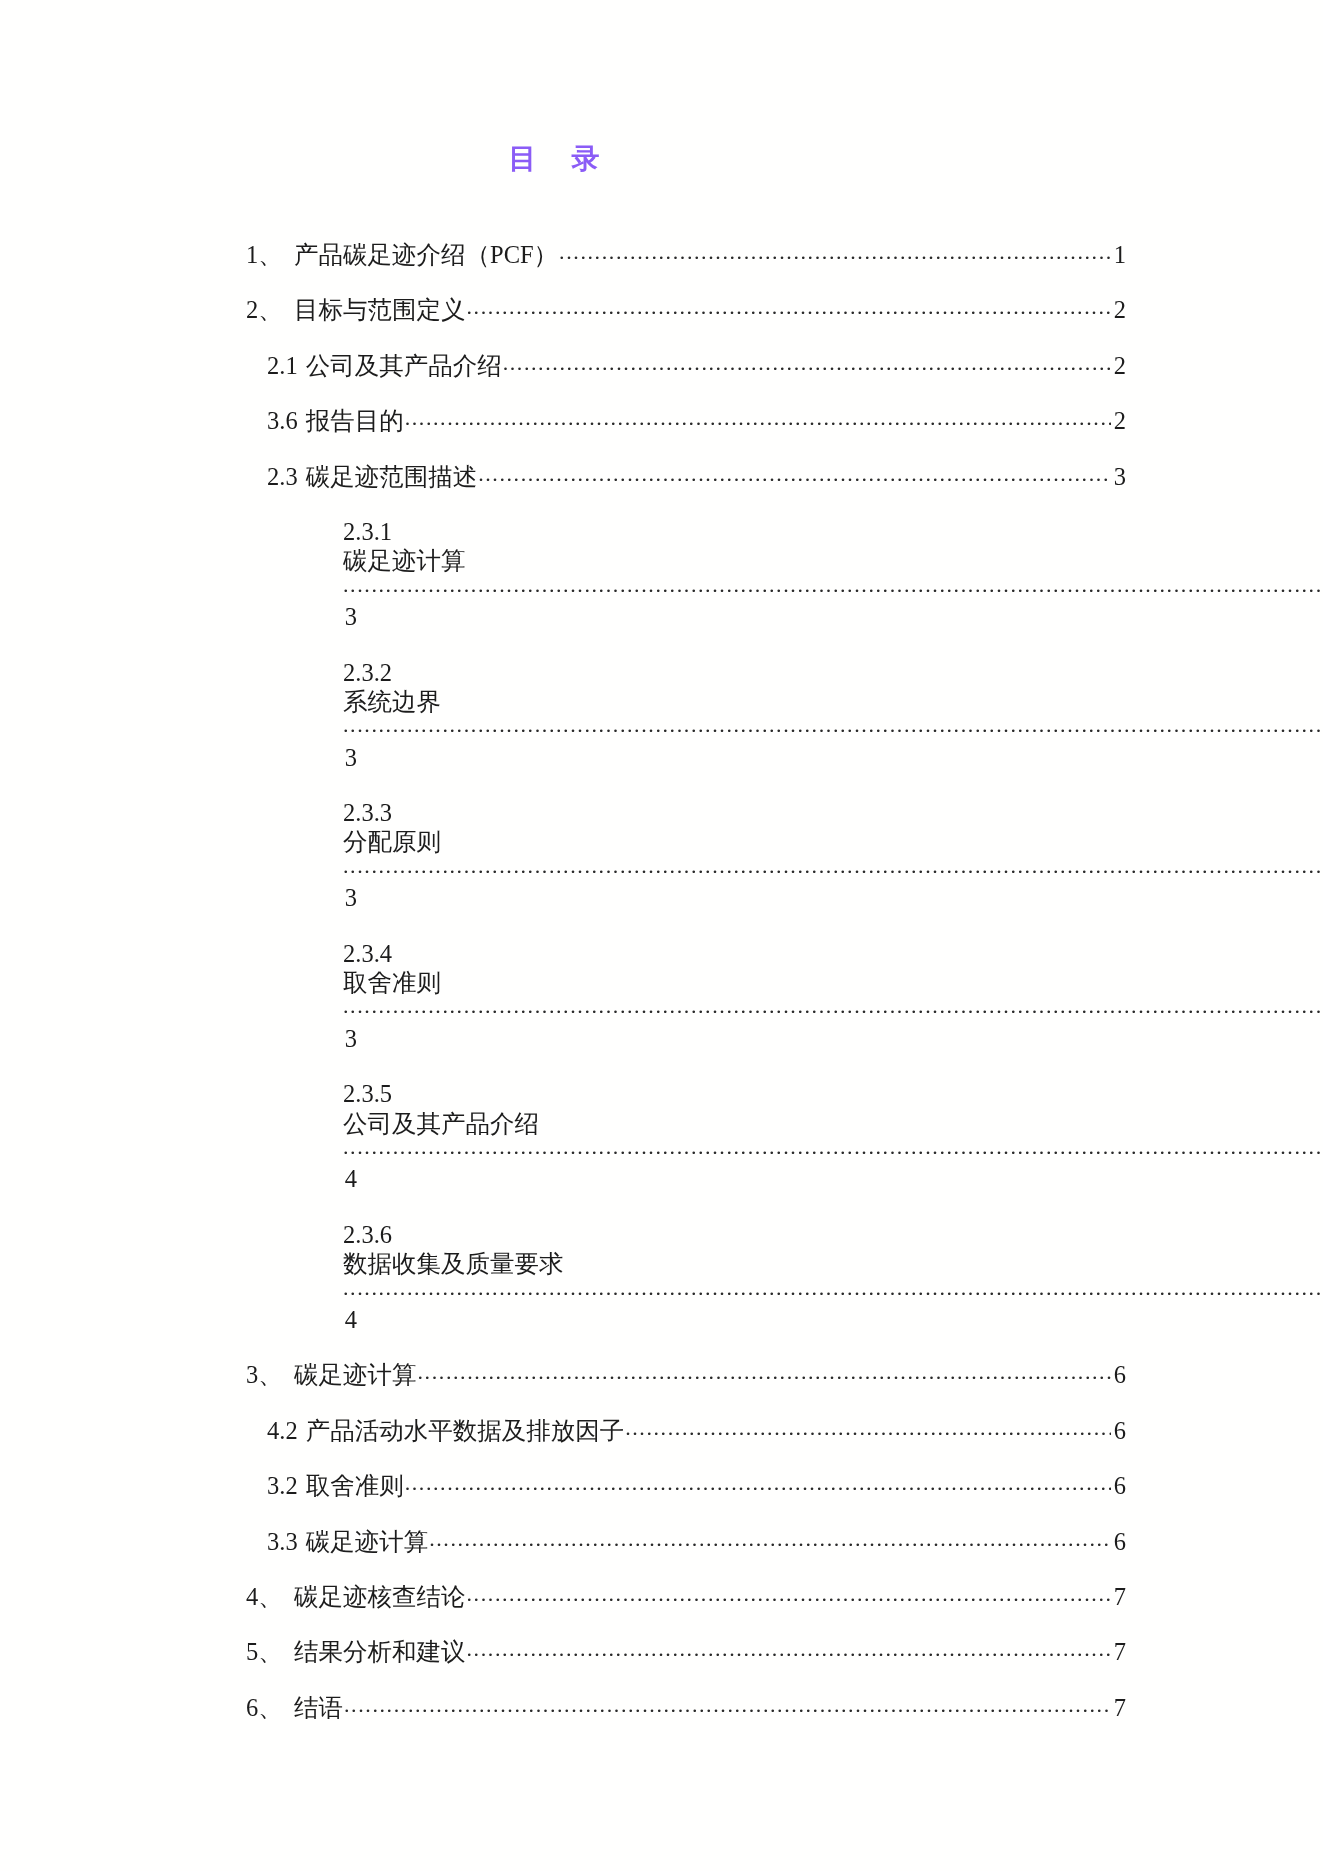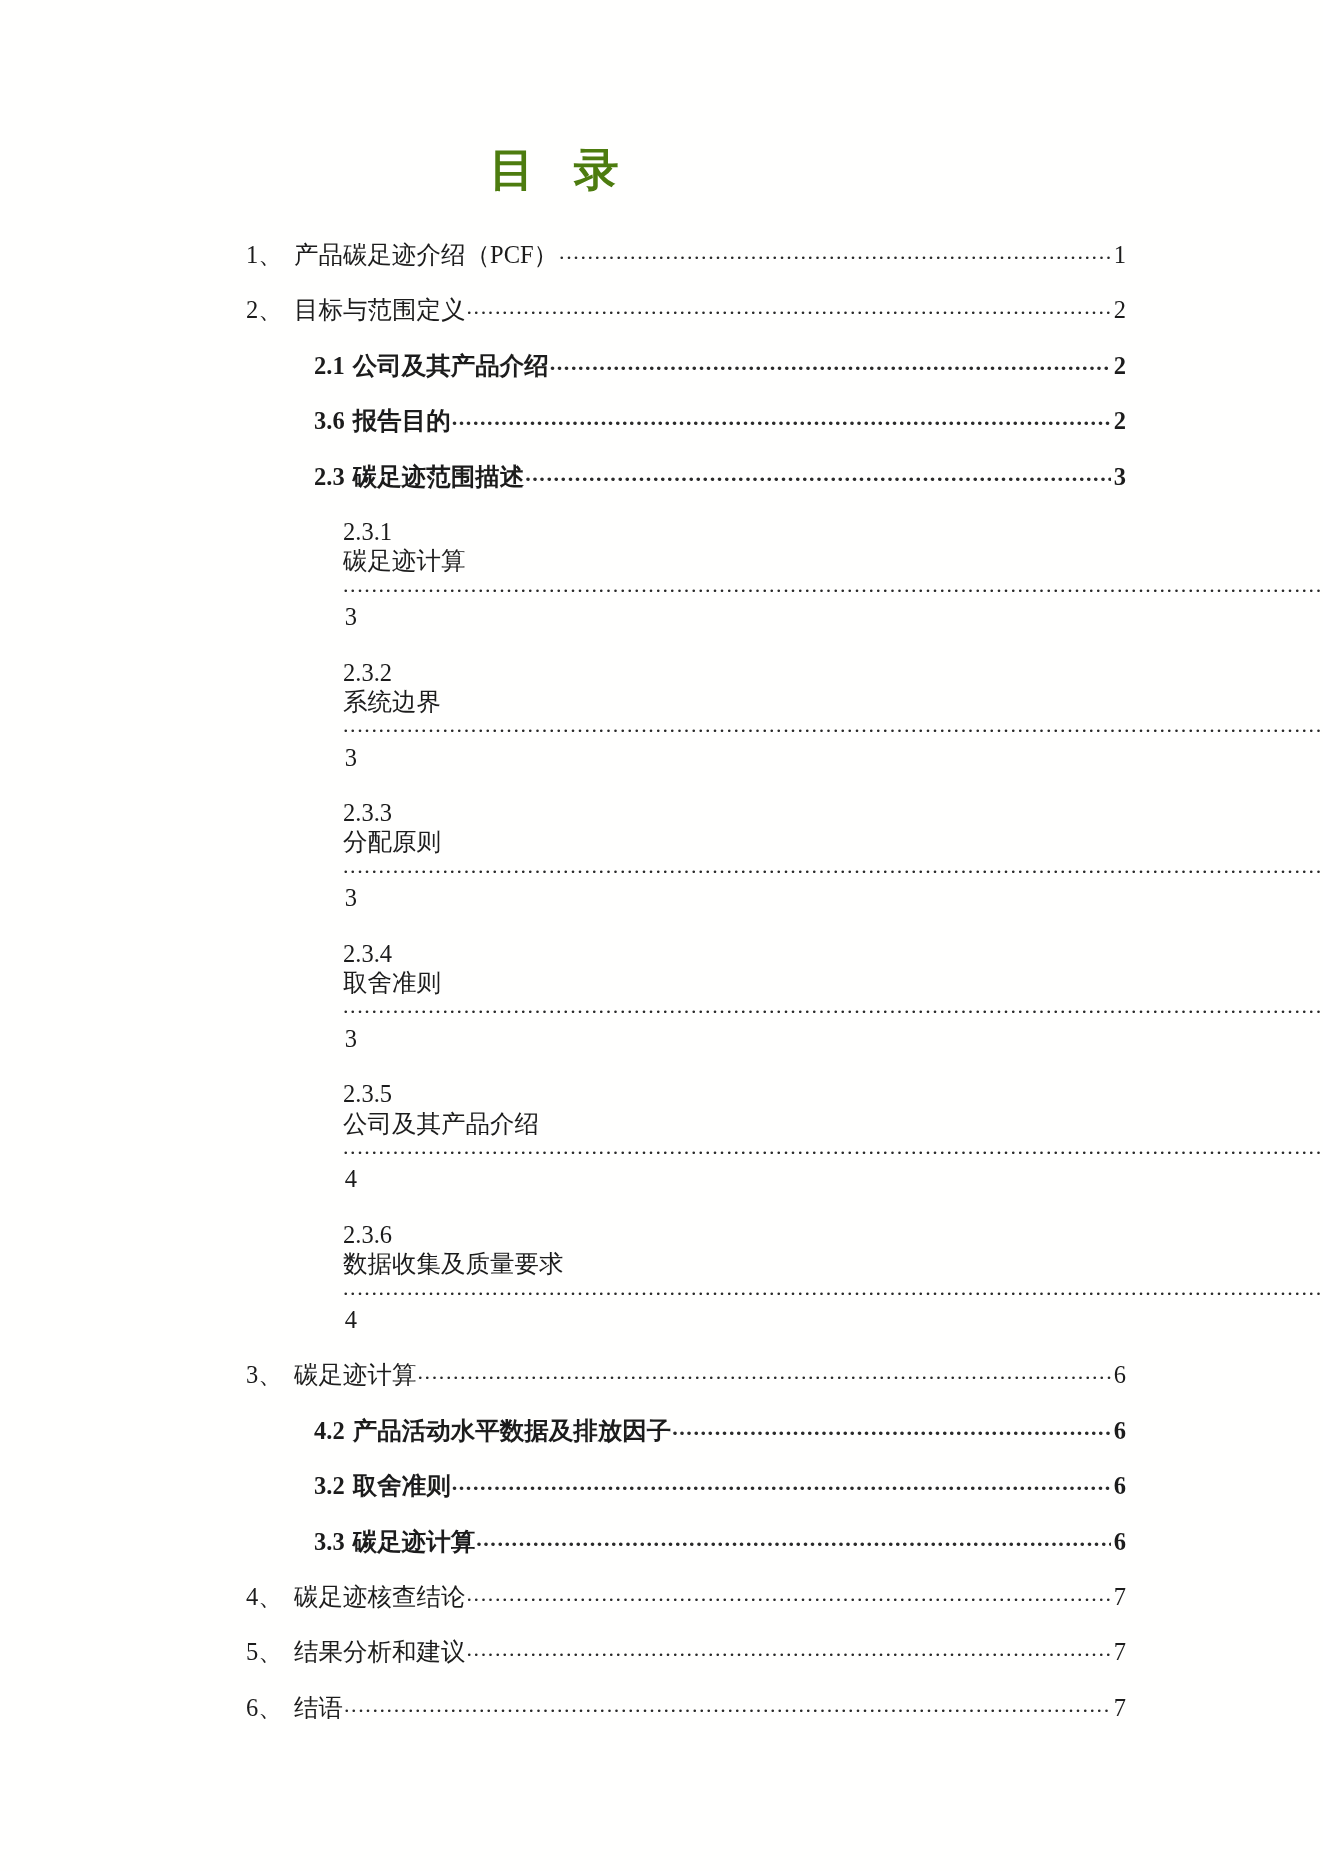--- a/index.html
+++ b/index.html
@@ -22,25 +22,25 @@
     width: 1323px;
     height: 1871px;
     background: #fffffe;
   }
   .toc-title {
     position: absolute;
     left: 0;
     top: 140px;
     width: 1122px;
     text-align: center;
-    font-size: 45px;
+    font-size: 28px;
     font-weight: bold;
     letter-spacing: 14px;
     font-family: "Liberation Serif", "DejaVu Serif", serif;
-    color: #4d7c0f;
+    color: #8b5cf6;
   }
   .toc {
     position: absolute;
     left: 246px;
     top: 240px;
     width: 880px;
   }
   .toc-entry {
     display: flex;
     align-items: baseline;
@@ -67,21 +67,21 @@
     color: #2a2a2a;
     white-space: nowrap;
   }
   .toc-entry .page-no {
     flex: 0 0 auto;
     text-align: right;
     min-width: 14px;
   }
   
   .lvl1 { margin-left: 0px; }
-  .lvl2 { margin-left: 68px; font-weight: bold; }
+  .lvl2 { margin-left: 21px; }
   .lvl3 { margin-left: 96px; flex-direction: column; }
 
   .lvl1 .num { min-width: 48px; display: inline-block; }
   .lvl2 .num { margin-right: 8px; }
   .lvl3 .num { margin-right: 10px; }
 </style>
 </head>
 <body>
 
 <div class="page">

